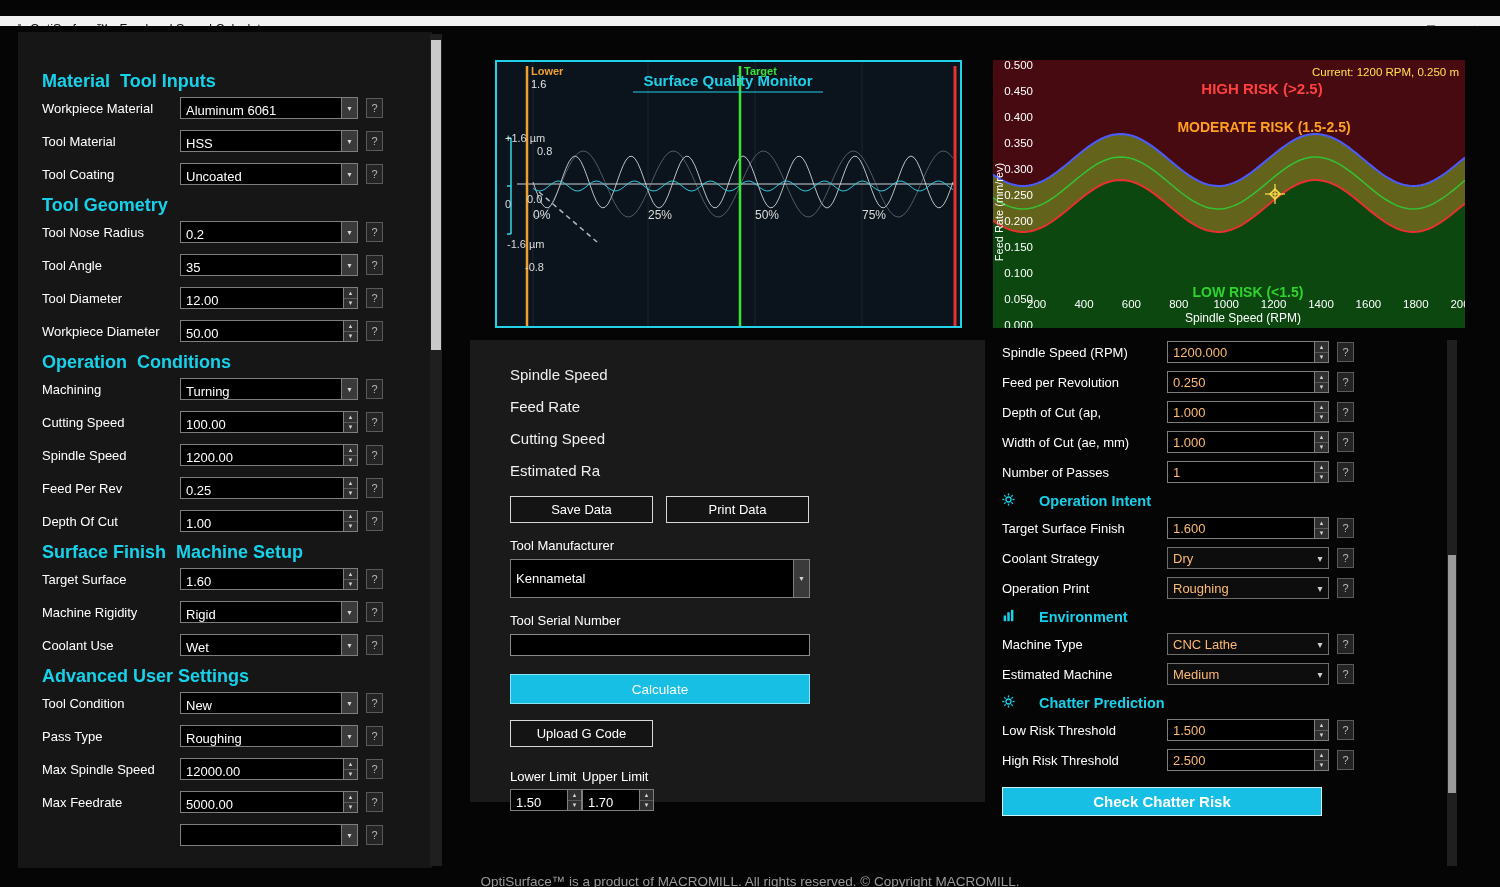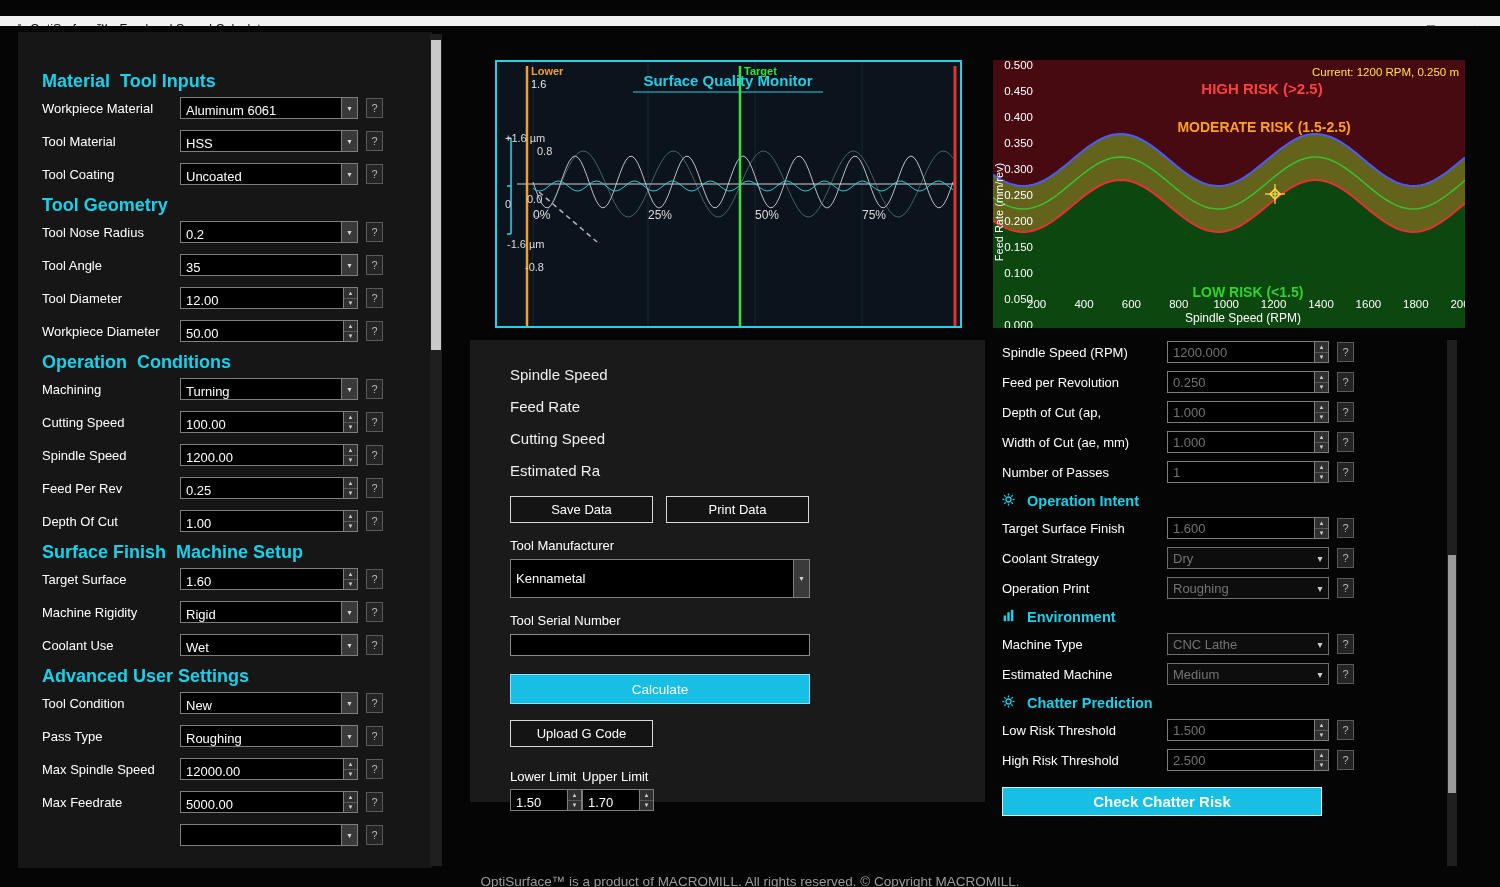--- a/index.html
+++ b/index.html
@@ -42,23 +42,23 @@
   .upload-wrap{margin-top:16px}
   .limits{display:flex;margin-top:22px}
   .limit-label{font-size:13px;color:#fff;margin-bottom:5px}
   .limit-spin{width:72px}
   
   .chatter-chart{position:absolute;left:993px;top:34px;width:472px;height:268px;background:#470a10}
   .right-form{position:absolute;left:1002px;top:314px;width:352px}
   .rrow{display:flex;align-items:center;height:24px;margin-bottom:6px}
   .rlabel{flex:1;font-size:13px;color:#fff;white-space:nowrap;overflow:hidden;padding-right:6px}
   .rcontrol{width:162px;flex:none;display:flex;height:22px;background:#000;border:1px solid #7e7e7e;align-items:stretch}
-  .rcontrol .val{flex:1;padding:0 5px;font-size:13px;color:#737373;display:flex;align-items:center;white-space:nowrap;overflow:hidden}
+  .rcontrol .val{flex:1;padding:0 5px;font-size:13px;color:#fdba74;display:flex;align-items:center;white-space:nowrap;overflow:hidden}
   .rcontrol.flat{background:#0d0d0d;border:1px solid #6e6e6e}
-  .rsec-head{display:flex;align-items:center;gap:12px;color:#17d1ea;font-weight:bold;font-size:14.5px;margin:9px 0 7px}
+  .rsec-head{display:flex;align-items:center;gap:24px;color:#17d1ea;font-weight:bold;font-size:14.5px;margin:9px 0 7px}
   .check-btn{width:320px;height:29px;background:#16bfe3;border:1px solid #cdf2fb;color:#fff;font-weight:bold;font-size:15px;margin-top:9px;font-family:"Liberation Sans",sans-serif}
   .right-scroll{position:absolute;left:1447px;top:314px;width:10px;height:526px;background:#1f1f1f}
   .right-scroll .thumb{position:absolute;top:215px;left:1px;width:8px;height:238px;background:#9a9a9a}
   .footer{position:absolute;left:0;right:0;top:848px;text-align:center;color:#9b9b9b;font-size:13.5px}
   svg text{font-family:"Liberation Sans",sans-serif}
   button{cursor:default}
 </style>
 </head>
 <body>
 

